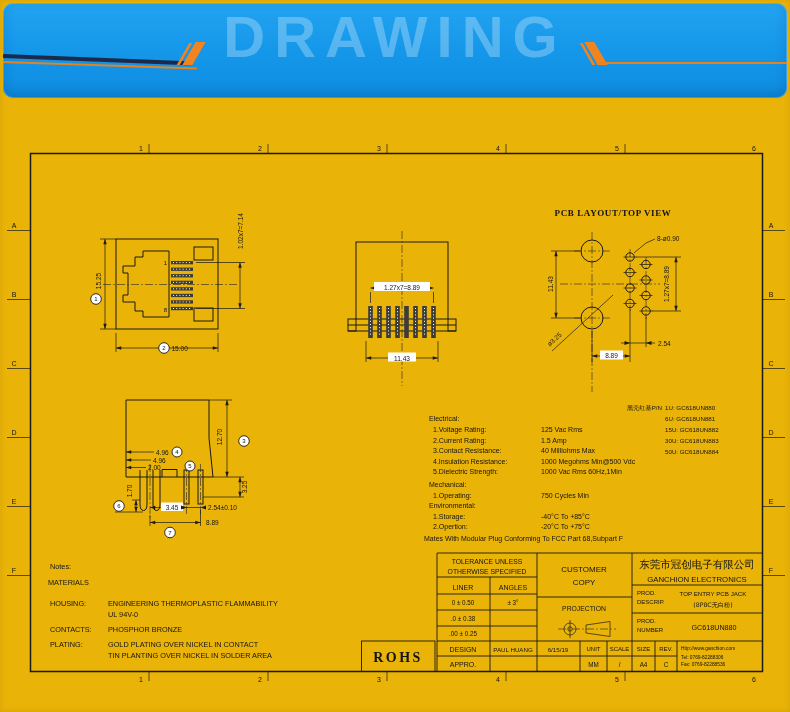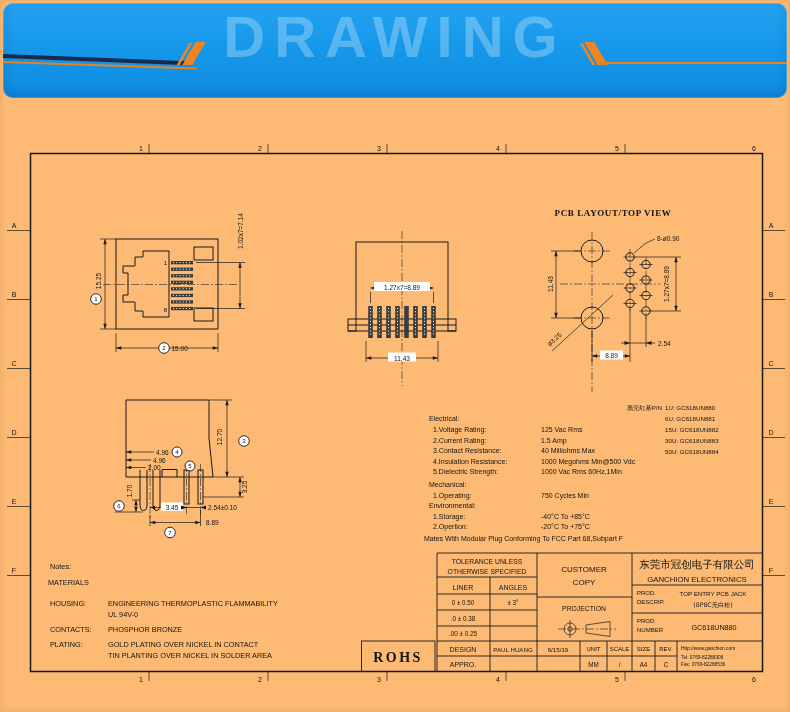--- a/index.html
+++ b/index.html
@@ -1,17 +1,17 @@
 <!DOCTYPE html>
 <html><head>
 <meta charset="utf-8">
 <style>
   html,body{margin:0;padding:0}
   body{background:#e9e9e9;font-family:"Liberation Sans",sans-serif}
-  .stage{position:relative;width:790px;height:712px;background:#fdba74;overflow:hidden;box-shadow:inset 0 0 6px rgba(0,0,0,.10)}
+  .stage{position:relative;width:790px;height:712px;background:#eab308;overflow:hidden;box-shadow:inset 0 0 6px rgba(0,0,0,.10)}
   .banner{position:absolute;left:3px;top:3px;width:784px;height:95px;border-radius:10px;
     background:linear-gradient(180deg,#23a3f0 0%,#1496e9 55%,#0f8ce0 100%);
     overflow:hidden;box-shadow:inset 0 0 0 1px rgba(255,255,255,.2), inset 0 -5px 12px rgba(0,60,120,.25)}
   .watermark{position:absolute;left:0;right:0;top:0;text-align:center;font-weight:bold;font-size:58px;
     letter-spacing:9px;color:rgba(255,255,255,.28);white-space:nowrap}
   .banner-title{position:absolute;left:0;right:0;top:26px;text-align:center;font-weight:bold;font-size:48px;
     letter-spacing:5px;color:#ffffff;text-shadow:0 3px 3px rgba(10,70,130,.45);font-family:"DejaVu Sans",sans-serif}
   .deco{position:absolute}
   .dk{background:#1b2a4a}
   .or{background:#e8821c}

